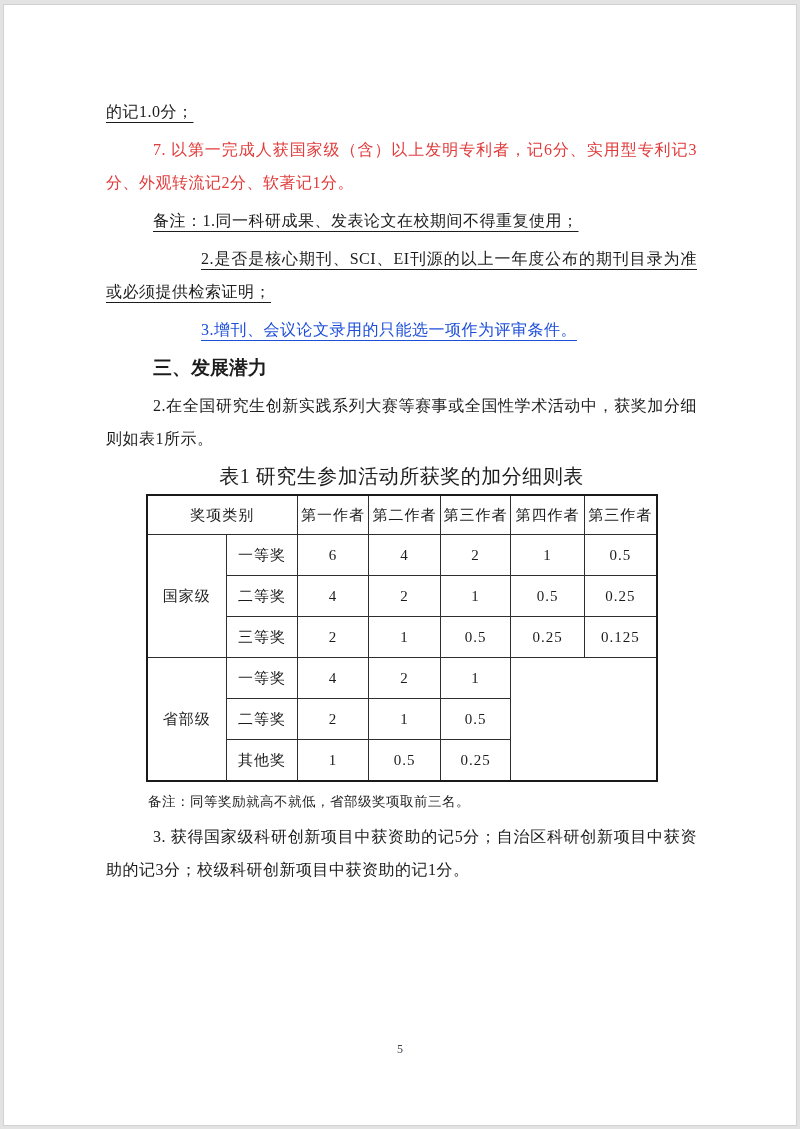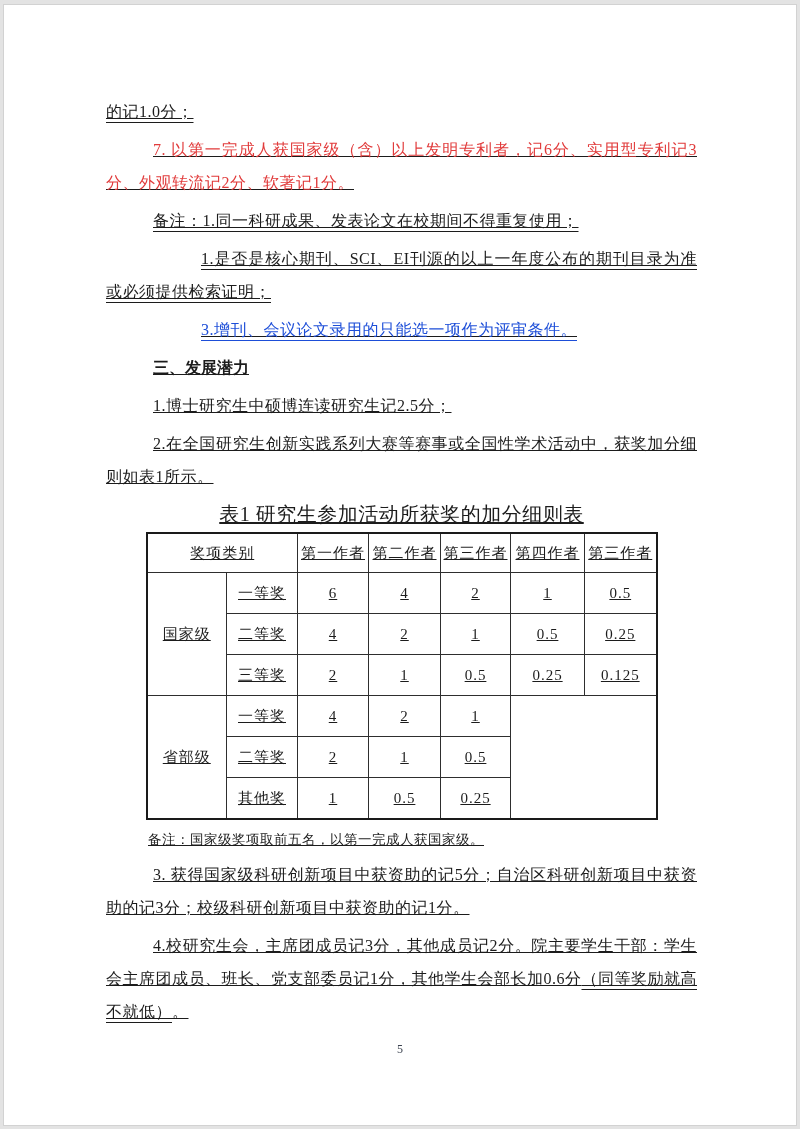--- a/index.html
+++ b/index.html
@@ -11,37 +11,36 @@
   .page{
     position:absolute;top:4px;left:3px;right:3px;bottom:3px;
     background:#ffffff;border:1px solid #d2d2d2;
     box-sizing:border-box;
   }
   .content{
     position:absolute;top:0;left:0;right:0;bottom:0;
     padding:90px 99px 0 102px;
     box-sizing:border-box;
     color:#1c1c1c;
-    text-decoration:underline;
   }
   p{
     margin:0 0 5px 0;
     font-size:16px;
     line-height:33px;
     text-align:justify;
     letter-spacing:0.5px;
   }
   .ind2{text-indent:47px;}
   .ind6{text-indent:95px;}
   .u{text-decoration:underline;text-underline-offset:5px;}
   .red{color:#e13b3b;}
   .red-dark{color:#1d4ed8;}
   .heading{
     font-family:"Liberation Sans","DejaVu Sans",sans-serif;
-    font-weight:bold;font-size:16px;
+    font-weight:bold;font-size:19px;
     margin:2px 0 5px 0;
     text-indent:47px;
     line-height:33px;
   }
   .caption{
     text-align:center;
     font-size:20px;
     margin:2px 0 0 0;
     line-height:33px;
     letter-spacing:0.5px;
@@ -82,27 +81,26 @@
 
 <div class="page">
   <div class="content">
 
     <p><span class="u">的记1.0分；</span></p>
 
     <p class="ind2 red"><span>7. 以第一完成人获国家级（含）以上发明专利者，记6分、实用型专利记3分、外观转流记2分、软著记1分。</span></p>
 
     <p class="ind2"><span class="u">备注：1.同一科研成果、发表论文在校期间不得重复使用；</span></p>
 
-    <p class="ind6"><span class="u">1.是否是核心期刊、SCI、EI刊源的以上一年度公布的期刊目录为准或必须提供检索证明；</span></p>
+    <p class="ind6"><span class="u">2.是否是核心期刊、SCI、EI刊源的以上一年度公布的期刊目录为准或必须提供检索证明；</span></p>
 
     <p class="ind6 red-dark"><span class="u">3.增刊、会议论文录用的只能选一项作为评审条件。</span></p>
 
     <div class="heading">三、发展潜力</div>
 
-    <p class="ind2"><span>1.博士研究生中硕博连读研究生记2.5分；</span></p>
 
     <p class="ind2"><span>2.在全国研究生创新实践系列大赛等赛事或全国性学术活动中，获奖加分细则如表1所示。</span></p>
 
     <p class="caption">表1 研究生参加活动所获奖的加分细则表</p>
 
     <table class="score">
       <colgroup>
         <col style="width:80px">
           <col style="width:71px">
           <col style="width:71px">
@@ -161,22 +159,21 @@
       </tr>
       <tr class="body">
         <td>其他奖</td>
         <td class="tl">1</td>
         <td>0.5</td>
         <td>0.25</td>
       </tr>
     </tbody>
       </table>
 
-    <p class="tnote">备注：国家级奖项取前五名，以第一完成人获国家级。</p>
+    <p class="tnote">备注：同等奖励就高不就低，省部级奖项取前三名。</p>
 
     <p class="ind2"><span>3. 获得国家级科研创新项目中获资助的记5分；自治区科研创新项目中获资助的记3分；校级科研创新项目中获资助的记1分。</span></p>
 
-    <p class="ind2"><span>4.校研究生会，主席团成员记3分，其他成员记2分。院主要学生干部：学生会主席团成员、班长、党支部委员记1分，其他学生会部长加0.6分</span><span class="u">（同等奖励就高不就低）</span><span>。</span></p>
 
   </div>
 
   <div class="page-number">5</div>
 </div>
 
 </body></html>

